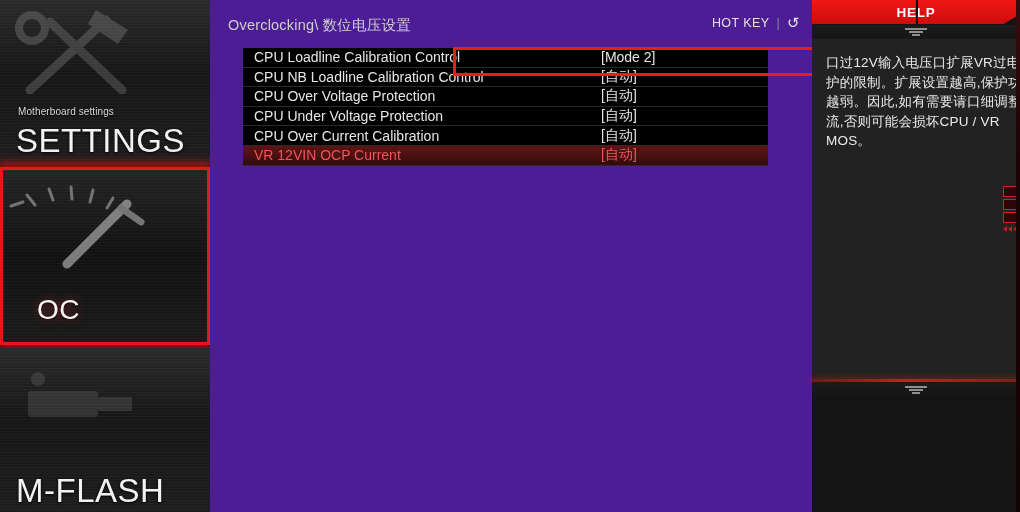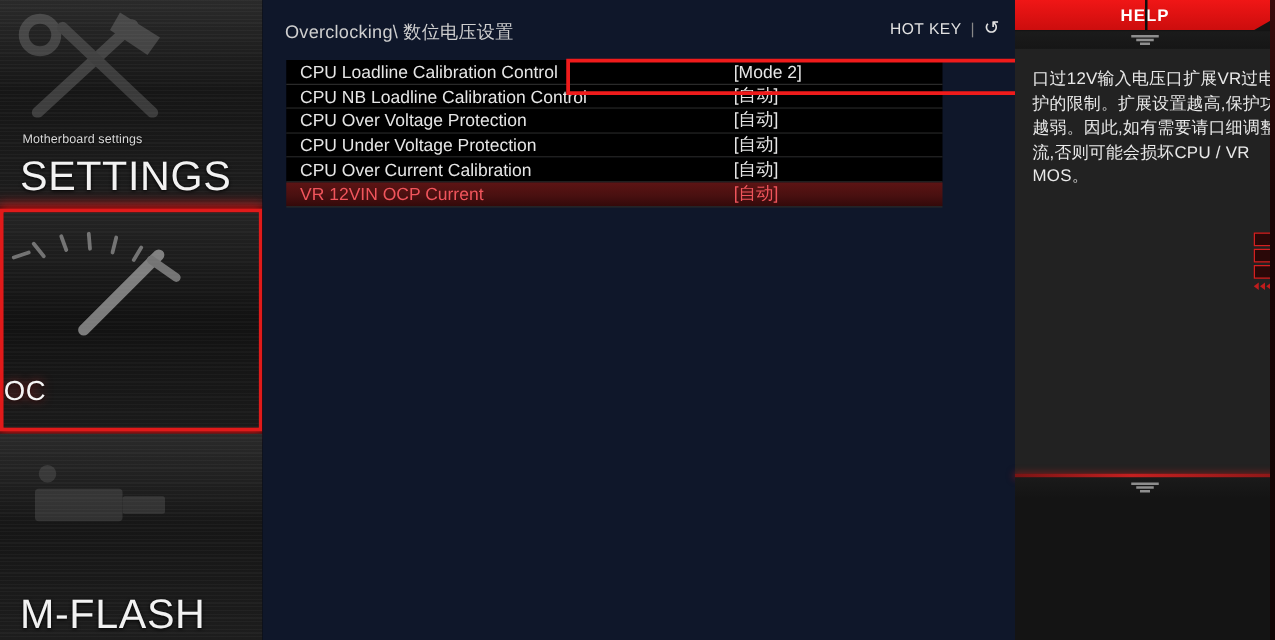--- a/index.html
+++ b/index.html
@@ -64,47 +64,47 @@
     text-shadow: 0 1px 2px #000;
   }
   .panel-title {
     position: absolute; left: 16px;
     color: #f2f2f2; font-size: 33px; font-weight: 400;
     letter-spacing: 0.5px;
     text-shadow: 0 1px 3px #000;
   }
   #settings-sub   { top: 106px; }
   #settings-title { top: 122px; }
-  #oc-title       { left: 0; bottom: 16px; position: absolute;
-                    color: #f5f5f5; font-size: 22px; letter-spacing: 0.5px;
+  #oc-title       { left: 34px; bottom: 16px; position: absolute;
+                    color: #f5f5f5; font-size: 28px; letter-spacing: 0.5px;
                     text-shadow: 0 0 8px rgba(255,60,60,0.55), 0 1px 3px #000; }
   #mflash-sub     { top: 109px; }
   #mflash-title   { top: 125px; }
 
   
   #main {
     position: absolute; left: 210px; top: 0;
     width: 602px; height: 512px;
-    background: #0f172a;
+    background: #4c1d95;
   }
   #breadcrumb {
     position: absolute; left: 18px; top: 16px;
     color: #cfcfcf; font-size: 14.5px; letter-spacing: 0.2px;
   }
   #hotkey-area {
     position: absolute; right: 12px; top: 15px;
     display: flex; align-items: center; gap: 7px;
     color: #e2e2e2; font-size: 12.5px; letter-spacing: 0.4px;
   }
   #hotkey-sep { color: #888; }
   #hotkey-refresh { font-size: 15px; color: #e2e2e2; line-height: 1; }
 
   
   #menu-list {
-    position: absolute; left: 19px; top: 48px;
+    position: absolute; left: 33px; top: 48px;
     width: 525px;
   }
   .menu-row {
     position: relative;
     display: flex; align-items: center;
     height: 19.6px;
     border-bottom: 1px solid #2a2a2a;
     background: #000;
   }
   .menu-row .m-label {

